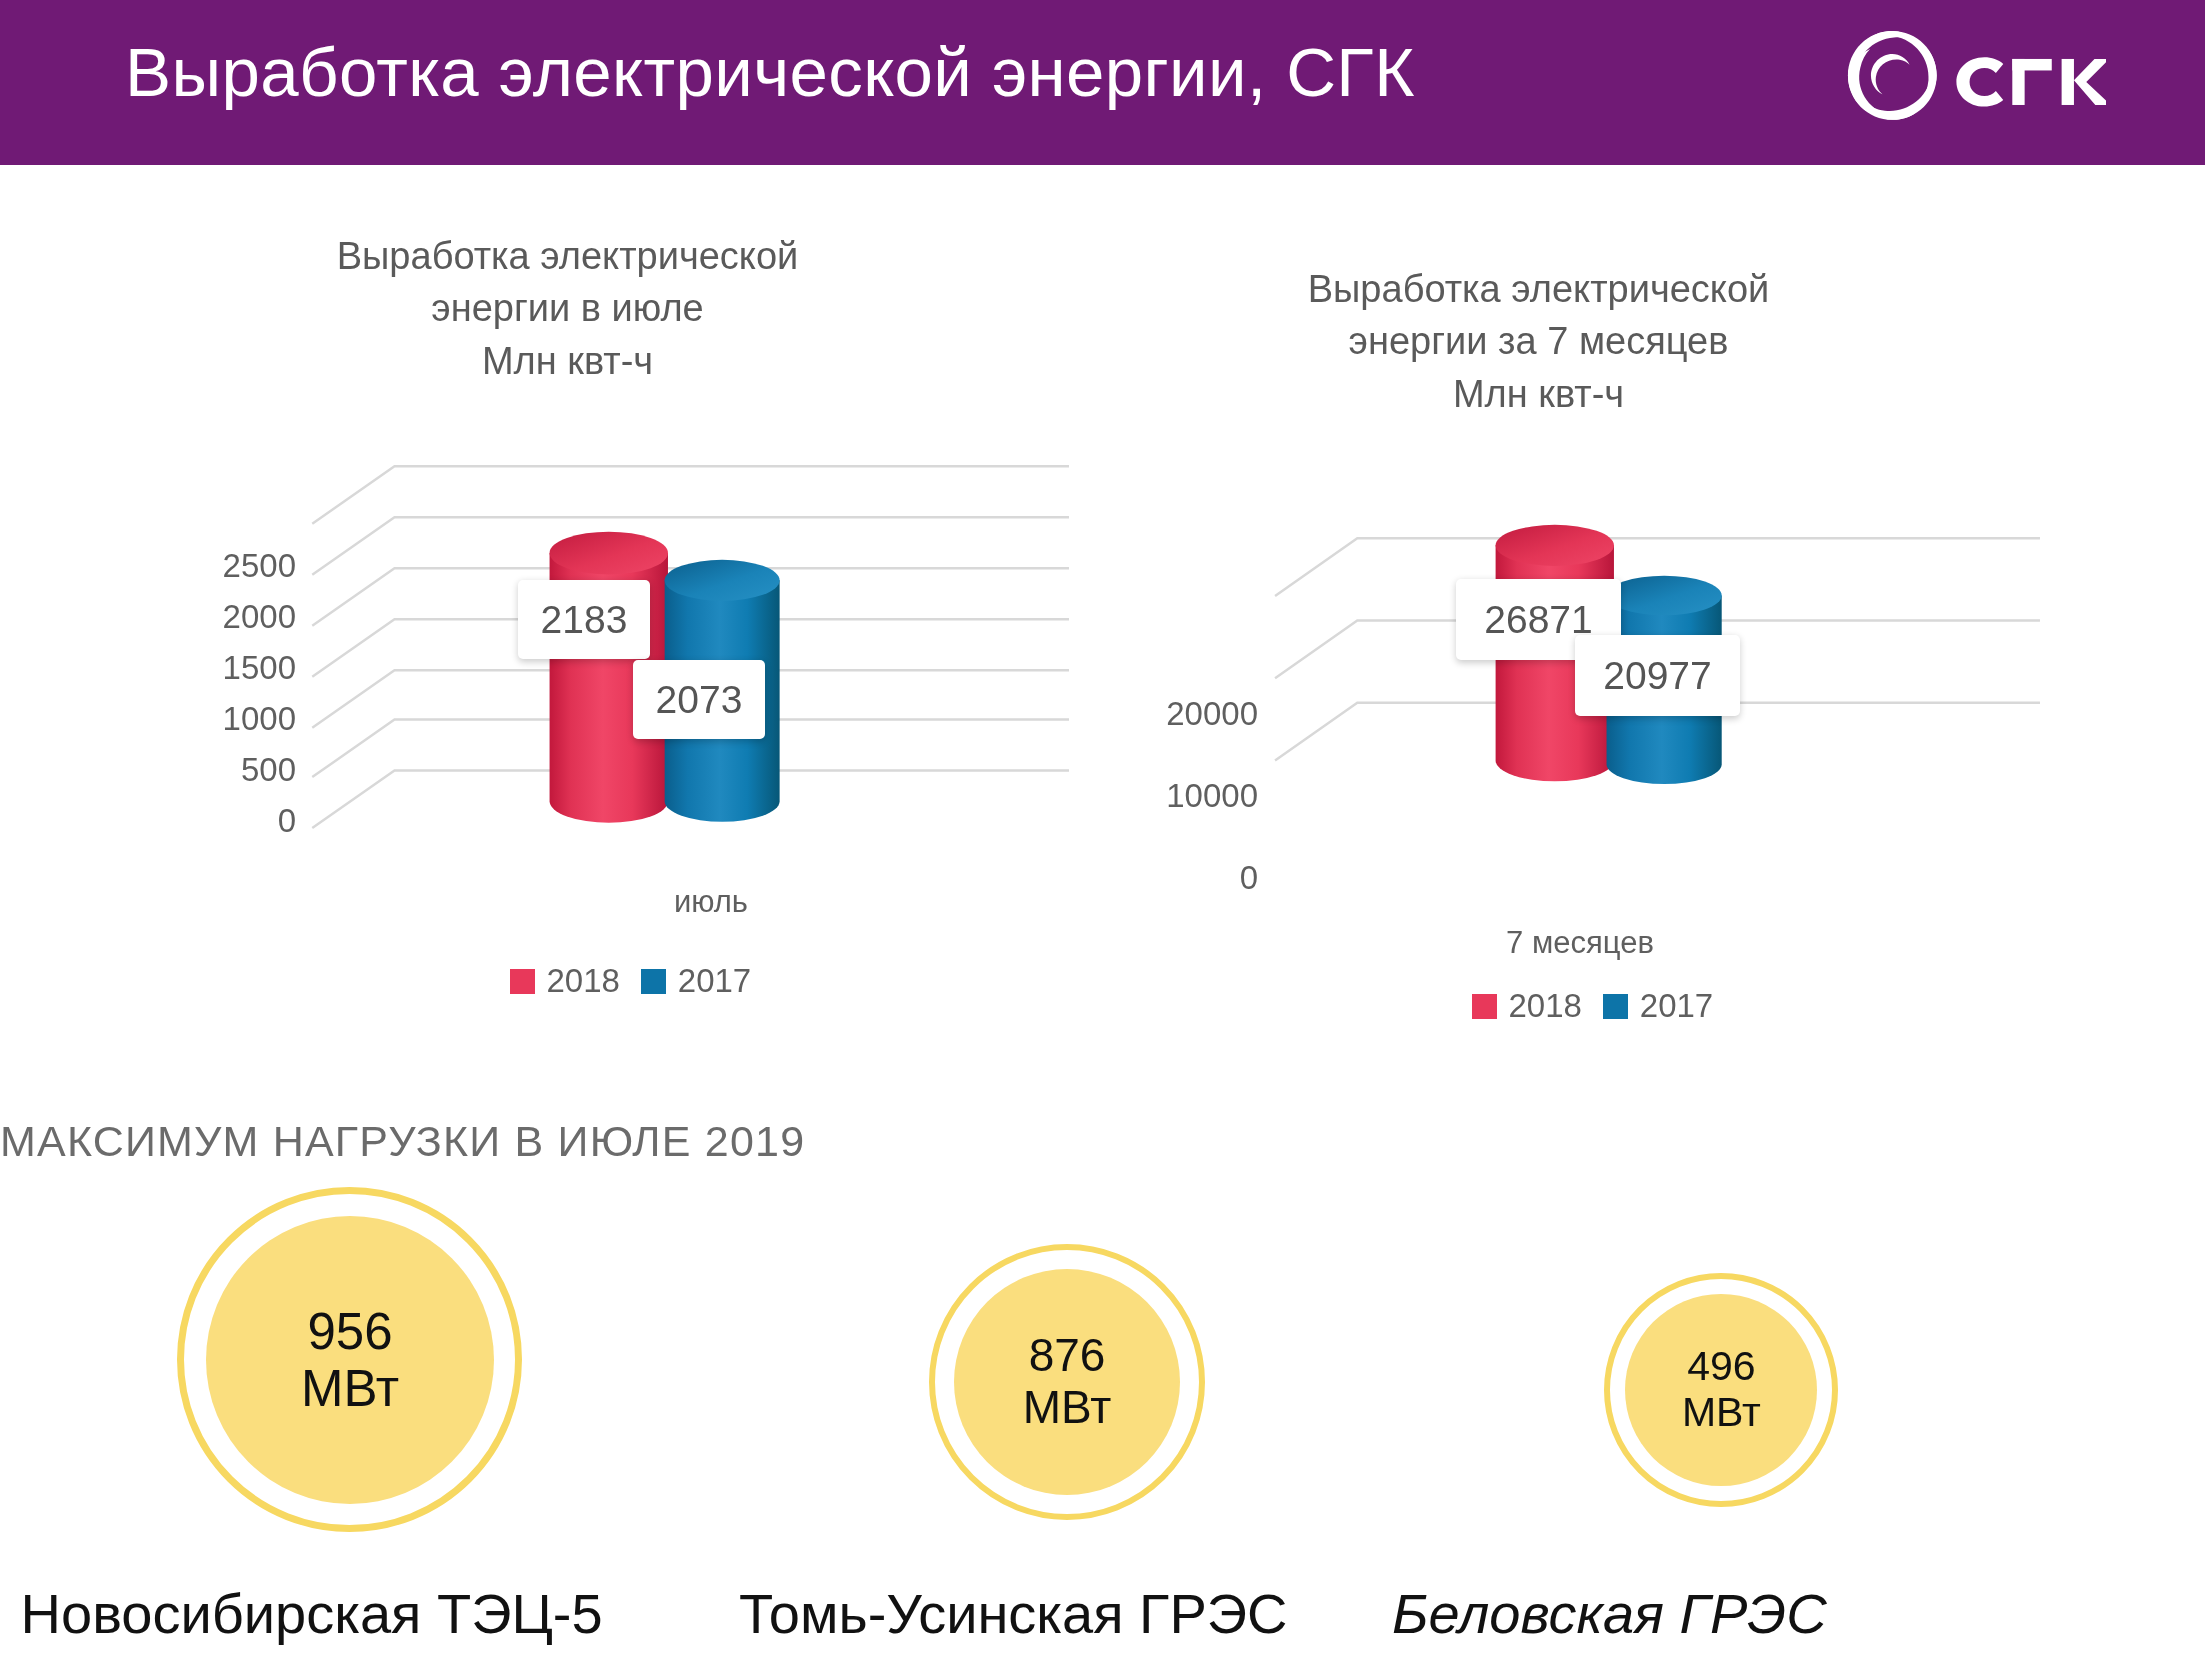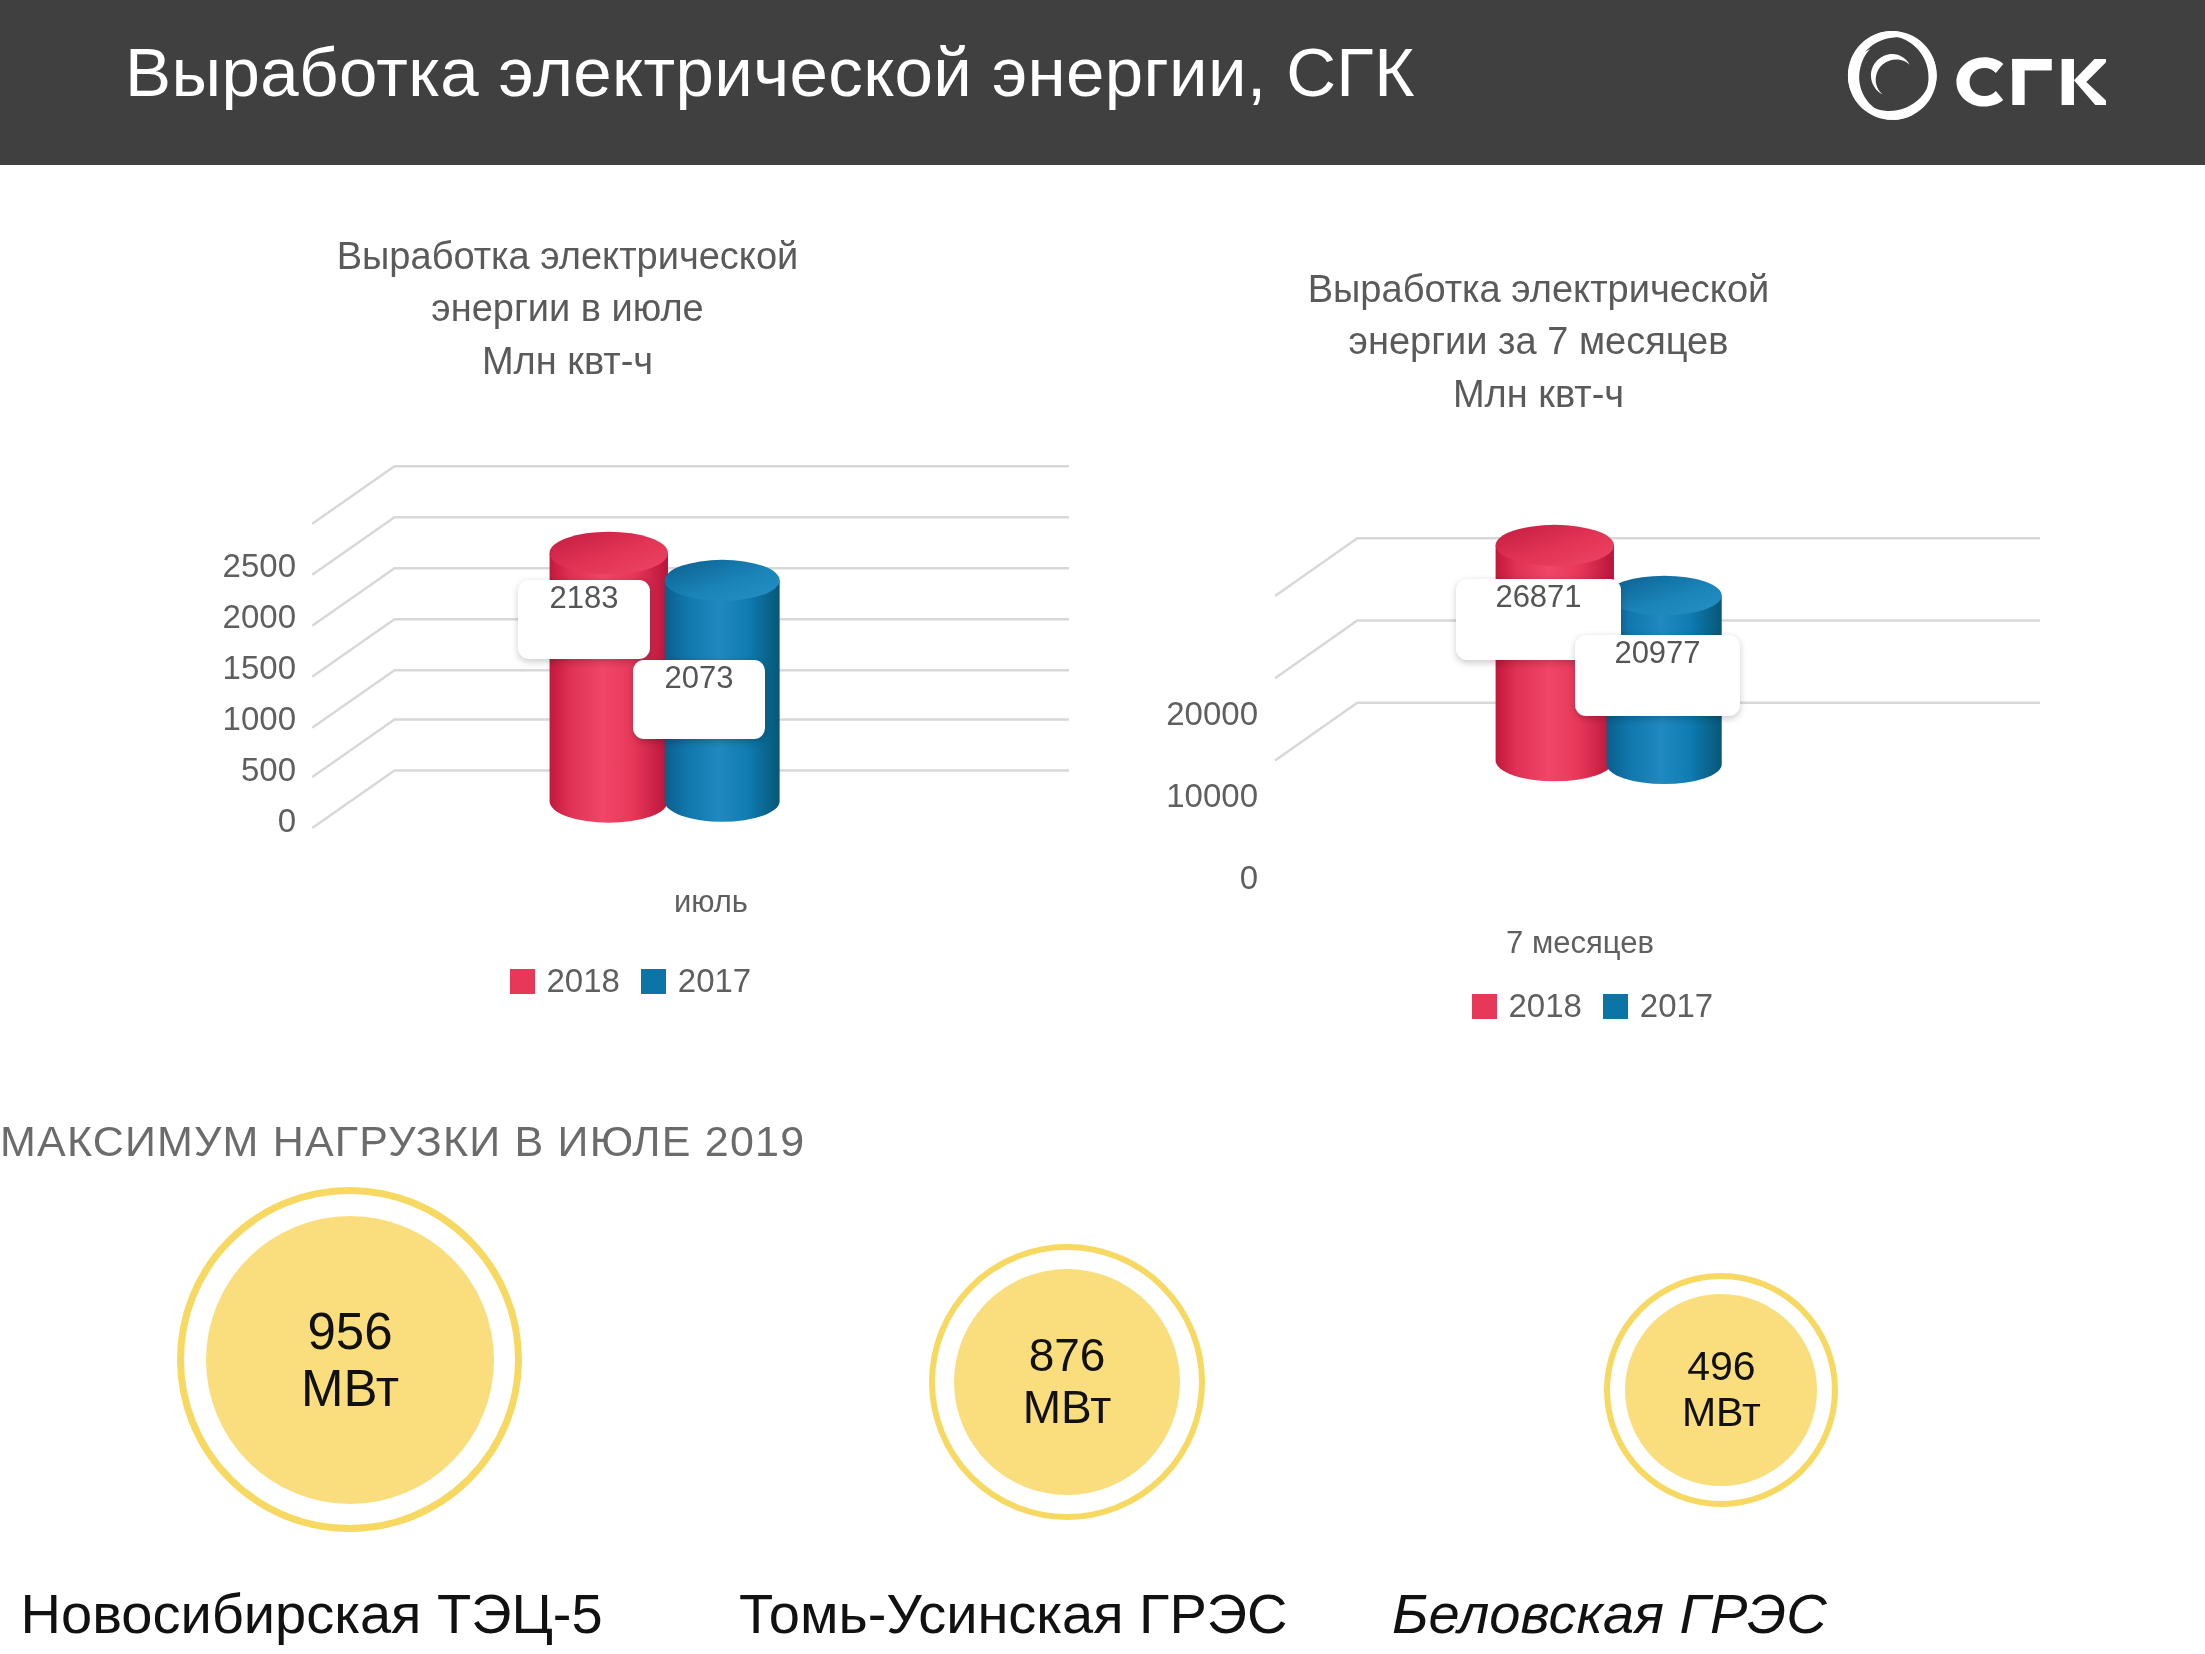--- a/index.html
+++ b/index.html
@@ -9,21 +9,21 @@
     background: #ffffff;
     position: relative;
     overflow: hidden;
   }
 
   
   #header {
     position: absolute;
     left: 0; top: 0;
     width: 2205px; height: 165px;
-    background: #404040;
+    background: #701a75;
   }
   #header-title {
     position: absolute;
     left: 125px; top: 33px;
     font-size: 69px;
     font-weight: 400;
     color: #ffffff;
     letter-spacing: 0.4px;
     white-space: nowrap;
   }
@@ -72,25 +72,26 @@
     gap: 21.4px;
   }
   .legend-item { display: flex; align-items: center; gap: 11.5px; }
   .legend-swatch { width: 25px; height: 25px; display: block; }
   .legend-text { font-size: 33px; color: #5f5f5f; }
 
   
   .callout {
     position: absolute;
     background: #ffffff;
-    border-radius: 11px;
+    border-radius: 5px;
     box-shadow: 0 2.5px 7.4px rgba(0,0,0,0.20);
     display: flex;
+    align-items: center;
     justify-content: center;
-    font-size: 31px;
+    font-size: 39px;
     color: #555555;
     z-index: 30;
   }
 
   
   #max-load-title {
     position: absolute;
     left: 0; top: 1117px;
     width: 2205px;
     text-align: left;

